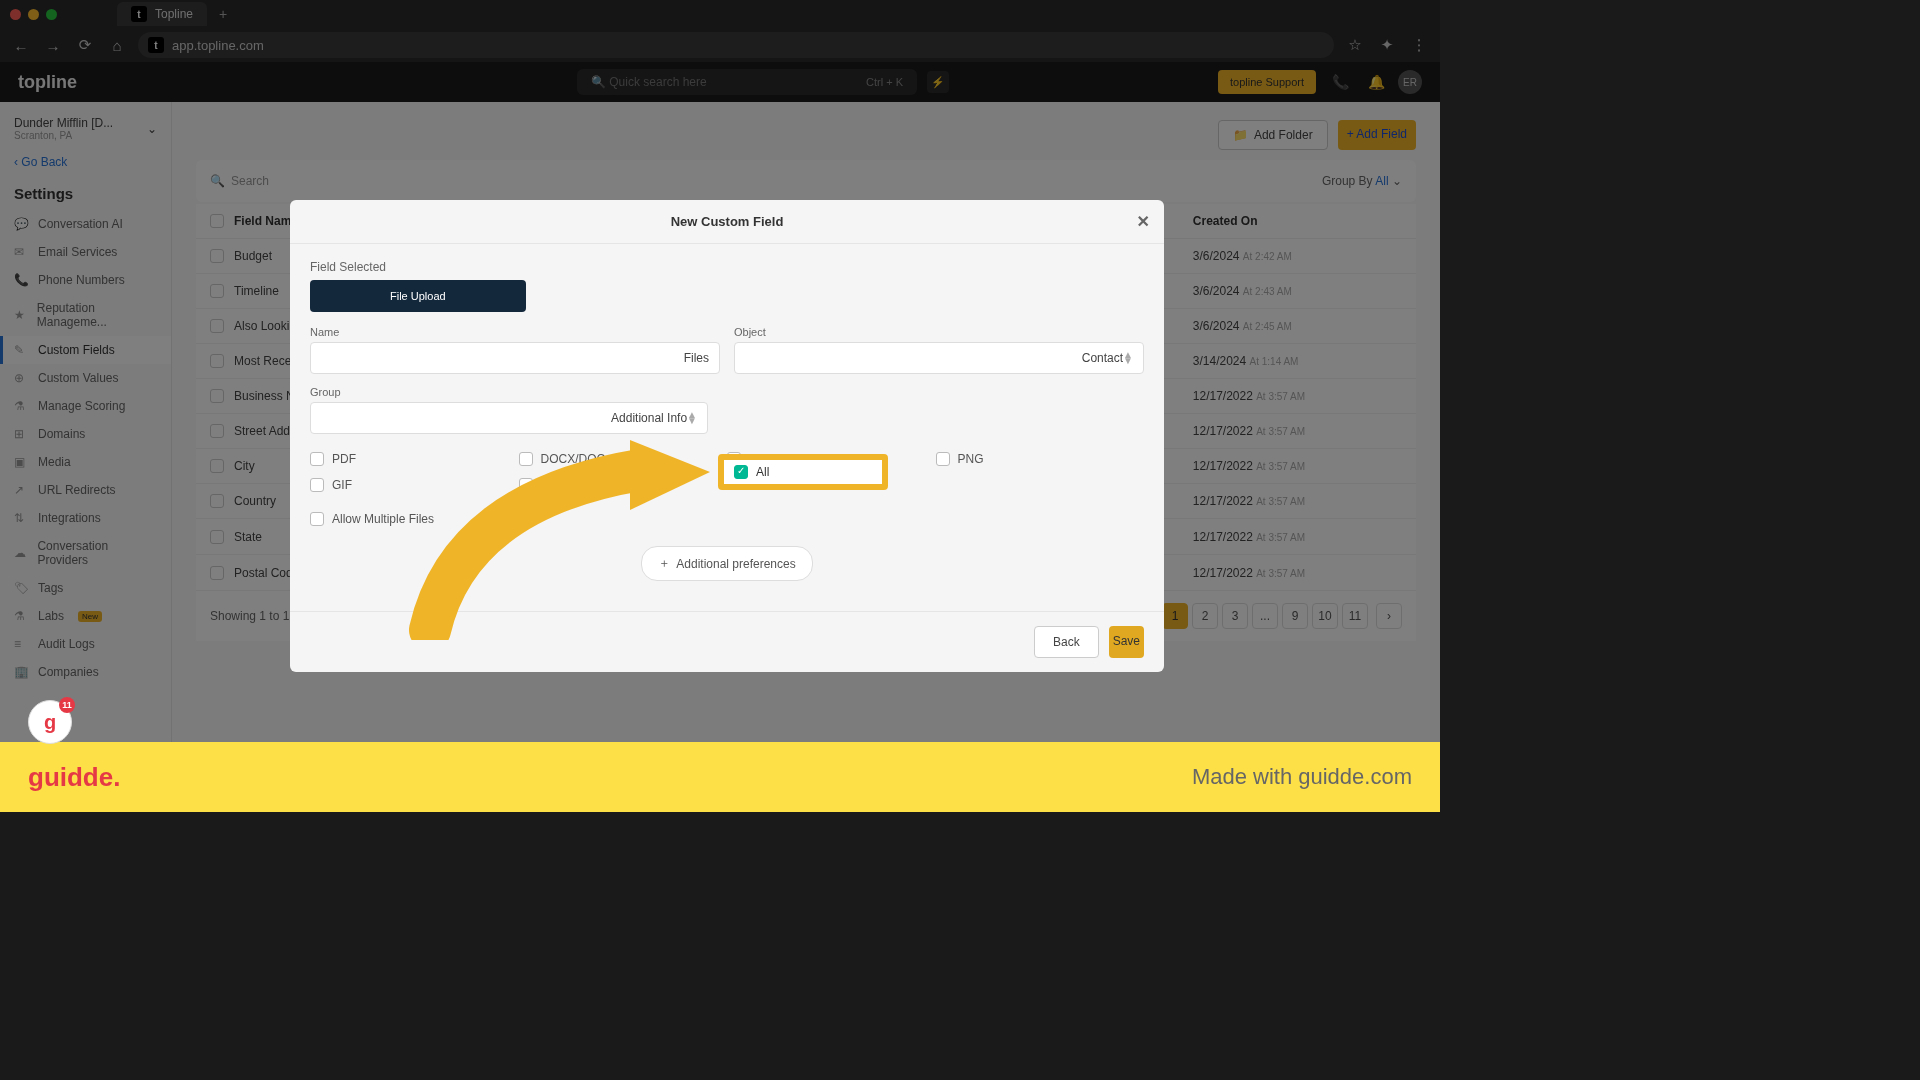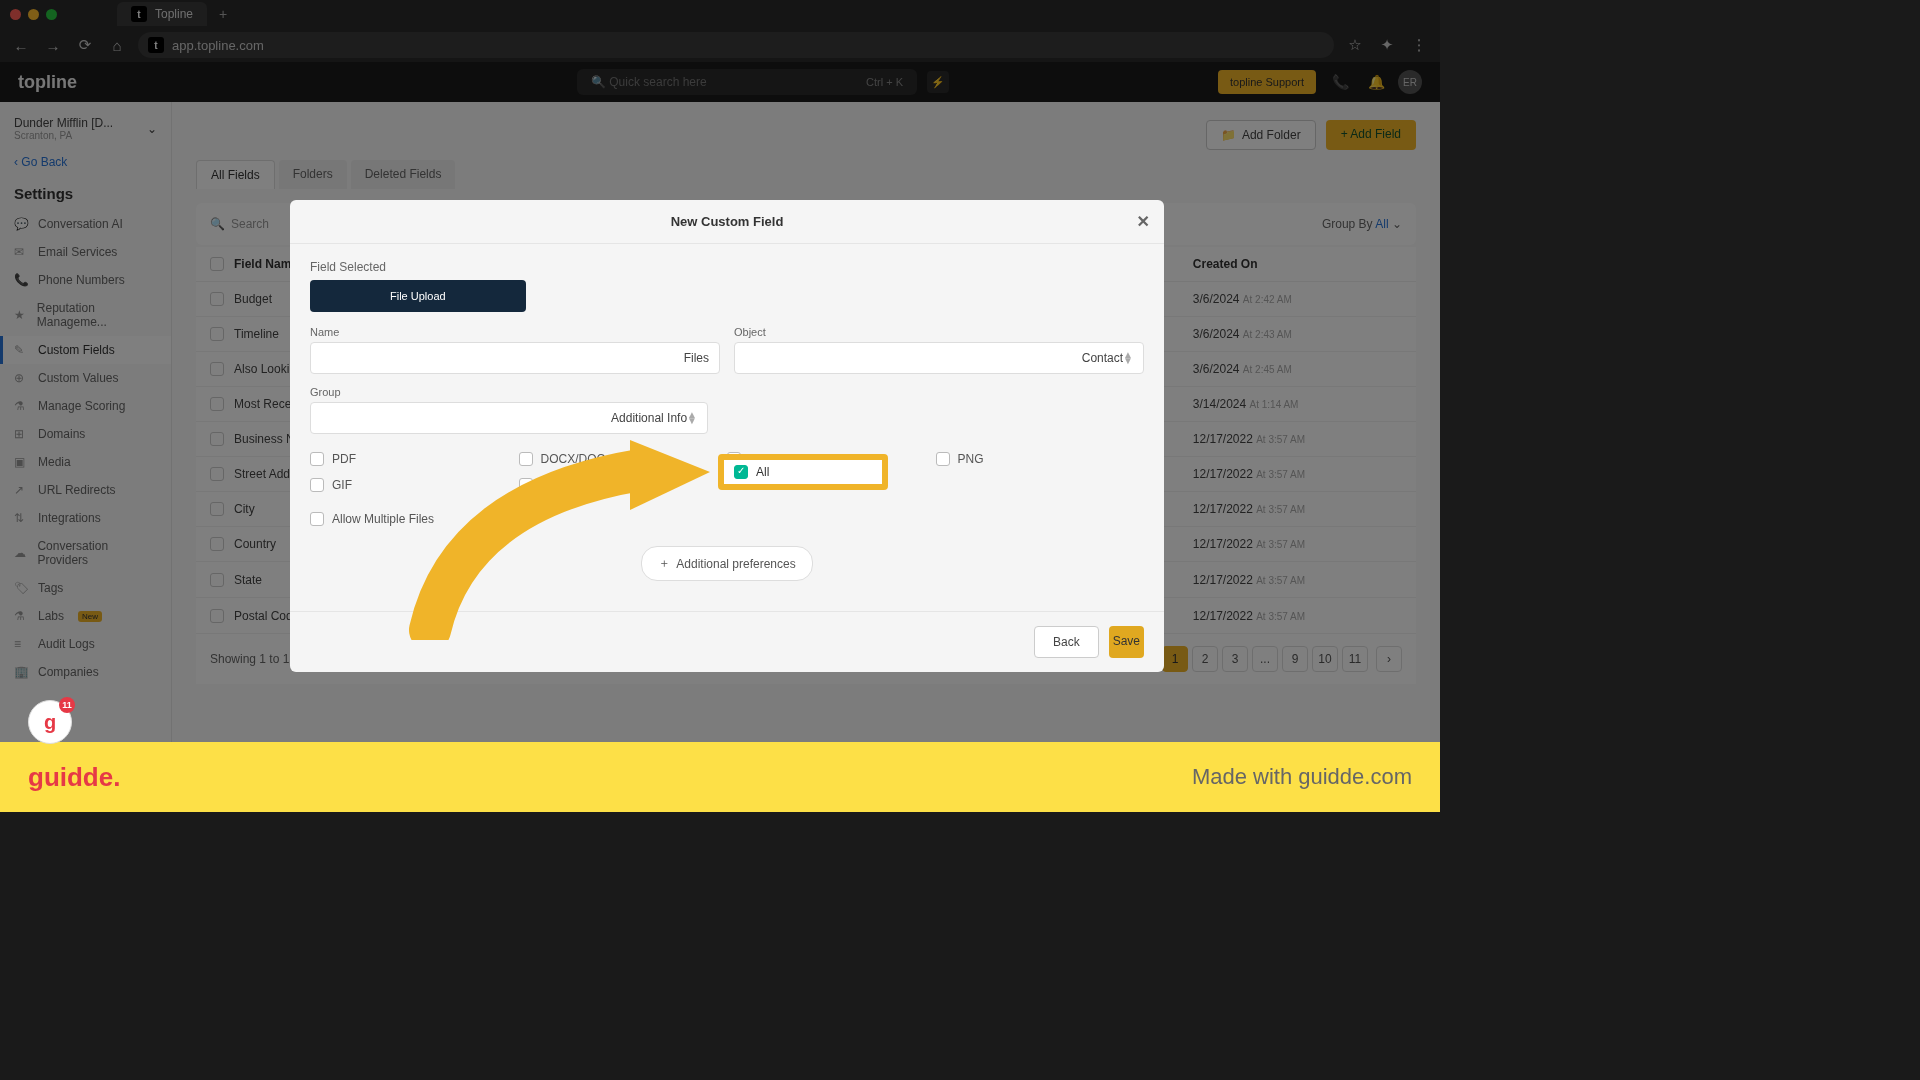--- a/index.html
+++ b/index.html
@@ -39,21 +39,21 @@
 .sechead { padding: 8px 14px; font-weight: 600; font-size: 15px; color: #333; }
 .navitem { padding: 7px 14px; font-size: 12px; color: #666; display: flex; align-items: center; gap: 10px; }
 .navitem.active { background: #fff; border-left: 3px solid #2975d9; color: #333; padding-left: 11px; }
 .navitem .ic { width: 14px; font-size: 12px; color: #999; }
 .newbadge { background: #f0b429; color: #333; font-size: 8px; padding: 1px 4px; border-radius: 3px; margin-left: 4px; }
 
 
 .main { position: absolute; top: 40px; left: 172px; right: 0; bottom: 0; background: #f8f8f8; padding: 18px 24px; }
 .actions { display: flex; justify-content: flex-end; gap: 10px; margin-bottom: 10px; }
 .btnoutline { border: 1px solid #ccc; background: #fff; padding: 7px 14px; border-radius: 4px; font-size: 12px; display: flex; align-items: center; gap: 6px; color: #444; }
-.btnprimary { background: #f0b429; color: #14532d; padding: 7px 15px; border-radius: 4px; font-size: 12px; font-weight: 500; }
+.btnprimary { background: #f0b429; color: #1d4ed8; padding: 7px 9px; border-radius: 4px; font-size: 12px; font-weight: 500; }
 .tabs { display: flex; gap: 4px; margin-bottom: 14px; }
 .tabitem { padding: 7px 14px; font-size: 12px; color: #666; background: #eee; border-radius: 4px 4px 0 0; }
 .tabitem.active { background: #fff; color: #333; border: 1px solid #ddd; border-bottom: none; }
 .searchrow { background: #fff; padding: 14px; border-radius: 6px; display: flex; justify-content: space-between; align-items: center; margin-bottom: 2px; }
 .searchinput { display: flex; align-items: center; gap: 6px; color: #999; font-size: 12px; }
 .groupby { font-size: 12px; color: #666; }
 .groupby .val { color: #2975d9; }
 .tablehead { display: flex; background: #fff; padding: 10px 14px; font-size: 12px; font-weight: 600; color: #333; border-bottom: 1px solid #eee; }
 .col-check { width: 24px; }
 .col-name { flex: 2; }
@@ -228,25 +228,20 @@
           <span>Companies</span>
         </div>
       </div>
   </div>
 
   <div class="main">
     <div class="actions">
       <div class="btnoutline">📁 <span>Add Folder</span></div>
       <div class="btnprimary">+ Add Field</div>
     </div>
-    <div class="tabs" id="ctabs">
-        <div class="tabitem active">All Fields</div>
-        <div class="tabitem">Folders</div>
-        <div class="tabitem">Deleted Fields</div>
-      </div>
     <div class="searchrow">
       <div class="searchinput">🔍 <span>Search</span></div>
       <div class="groupby">
         <span>Group By</span> <span class="val">All</span> ⌄
       </div>
     </div>
     <div class="tablehead">
       <div class="col-check">
           <div class="checkbox"></div>
         </div>

